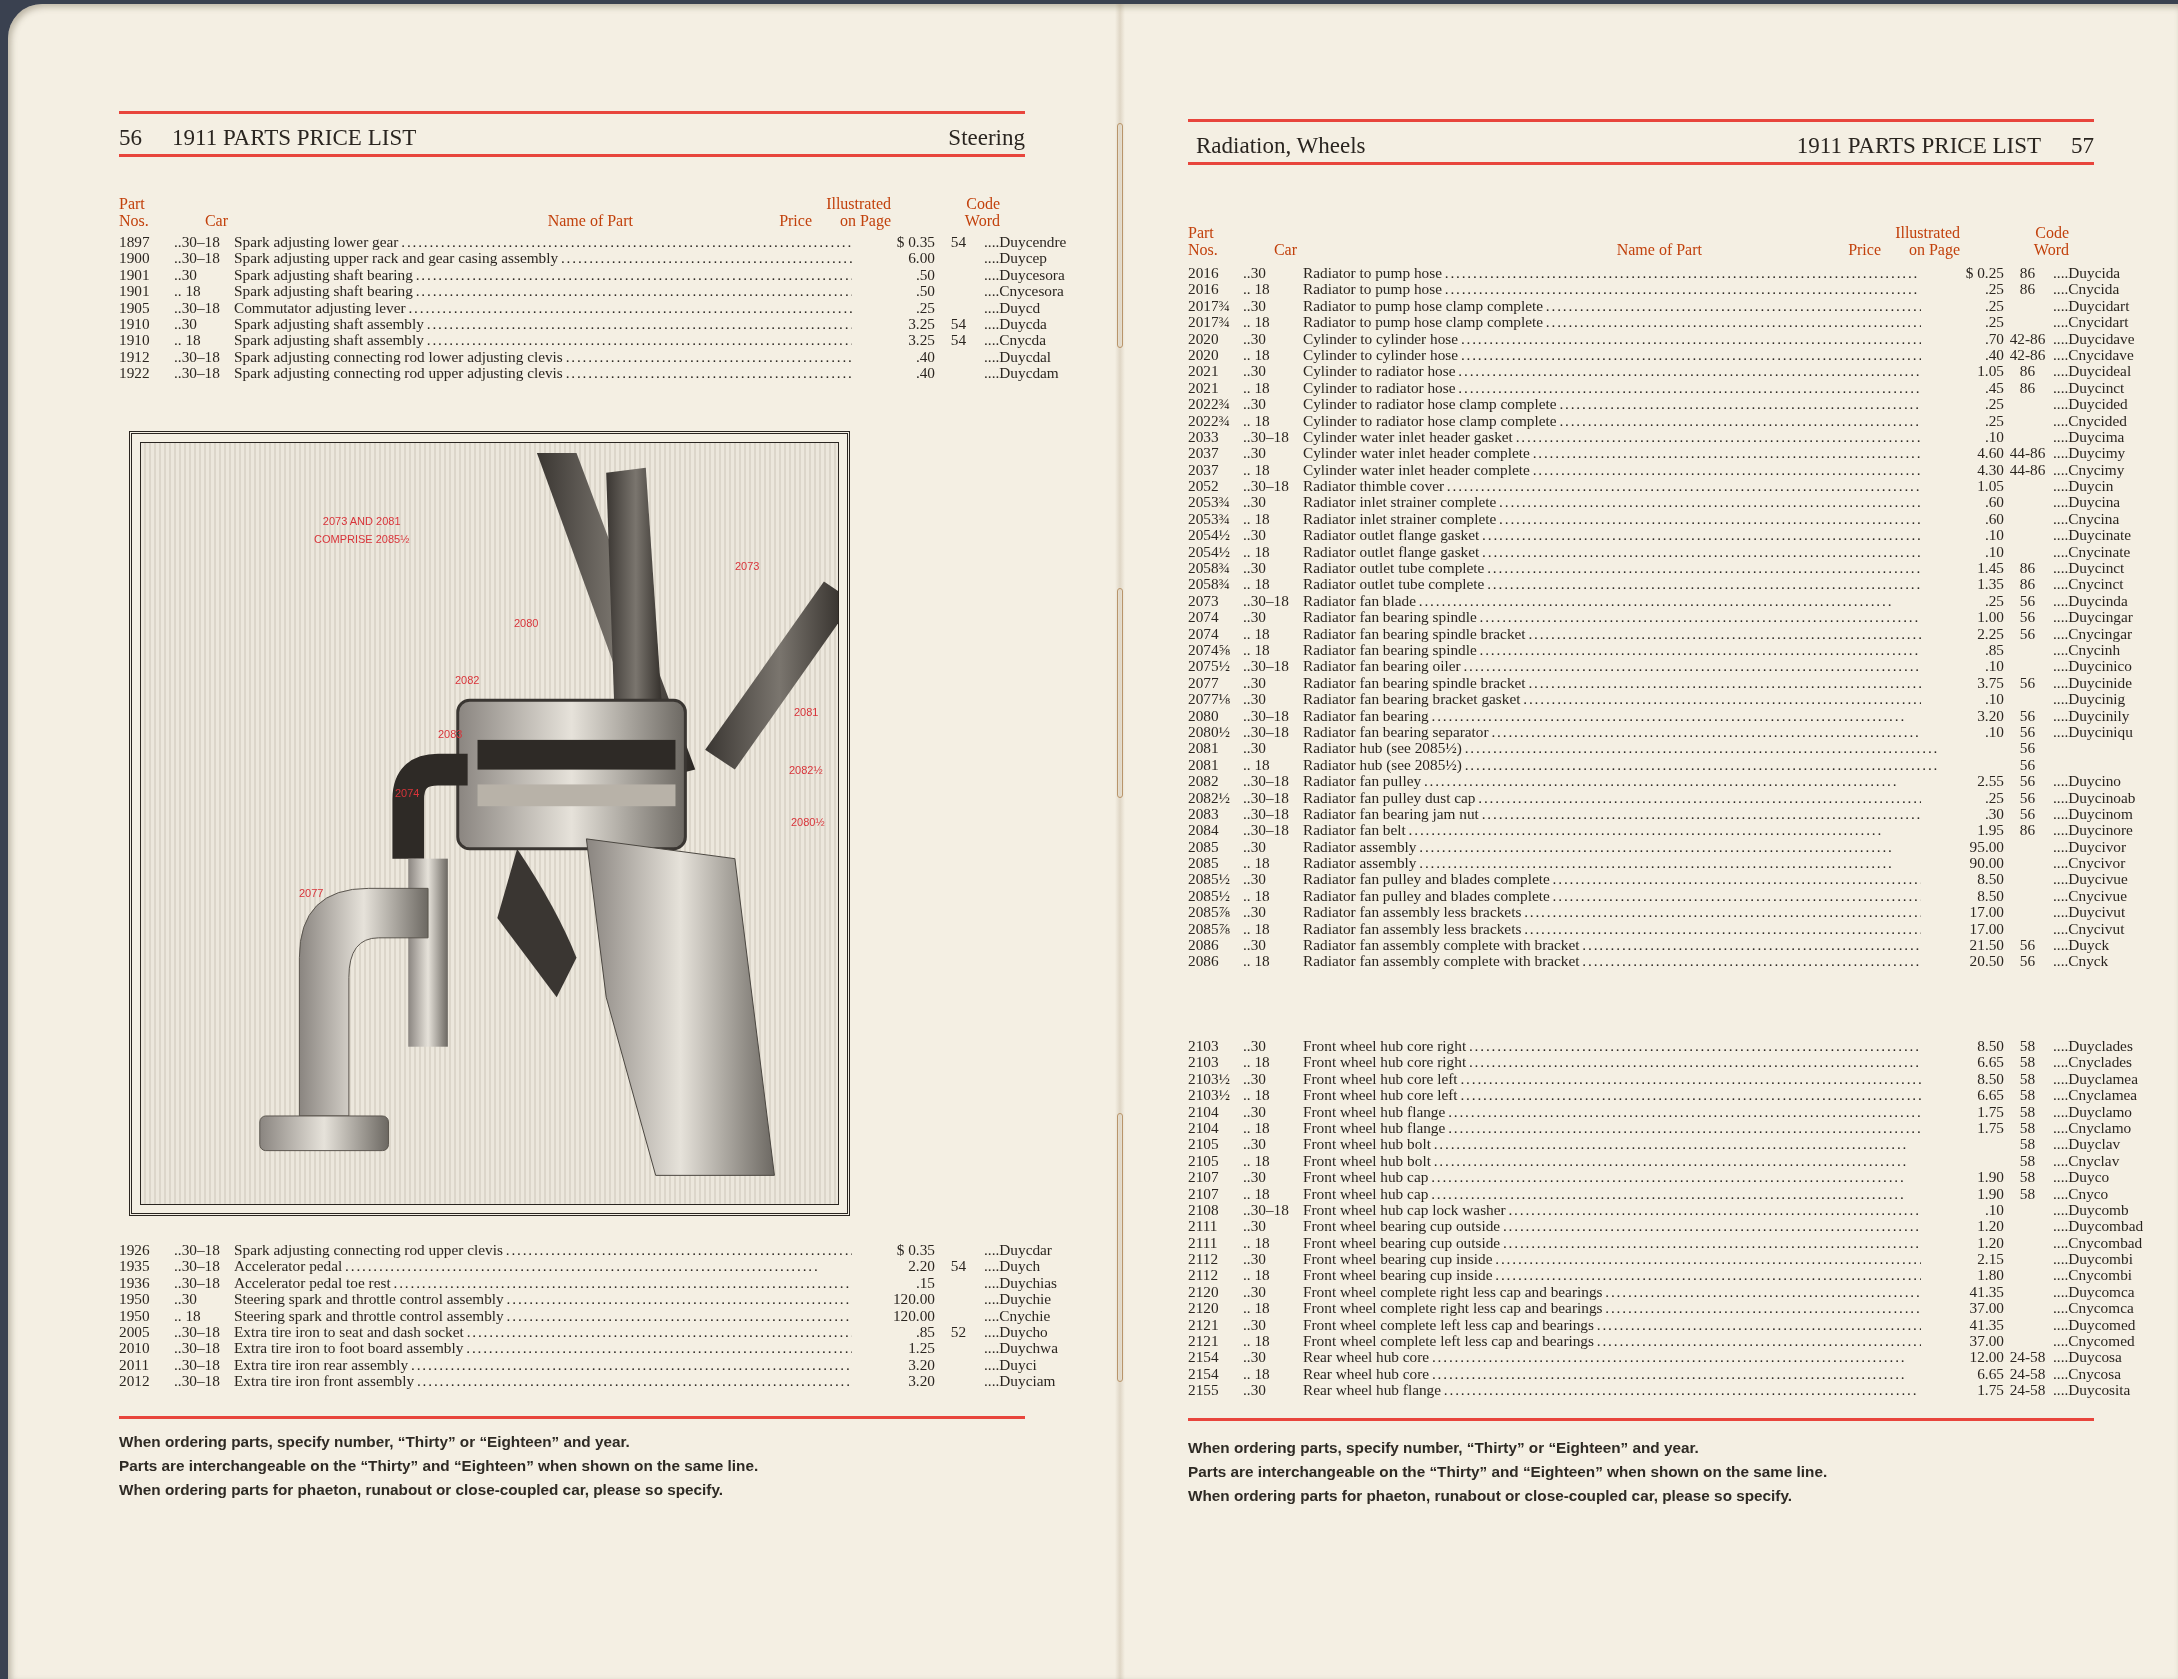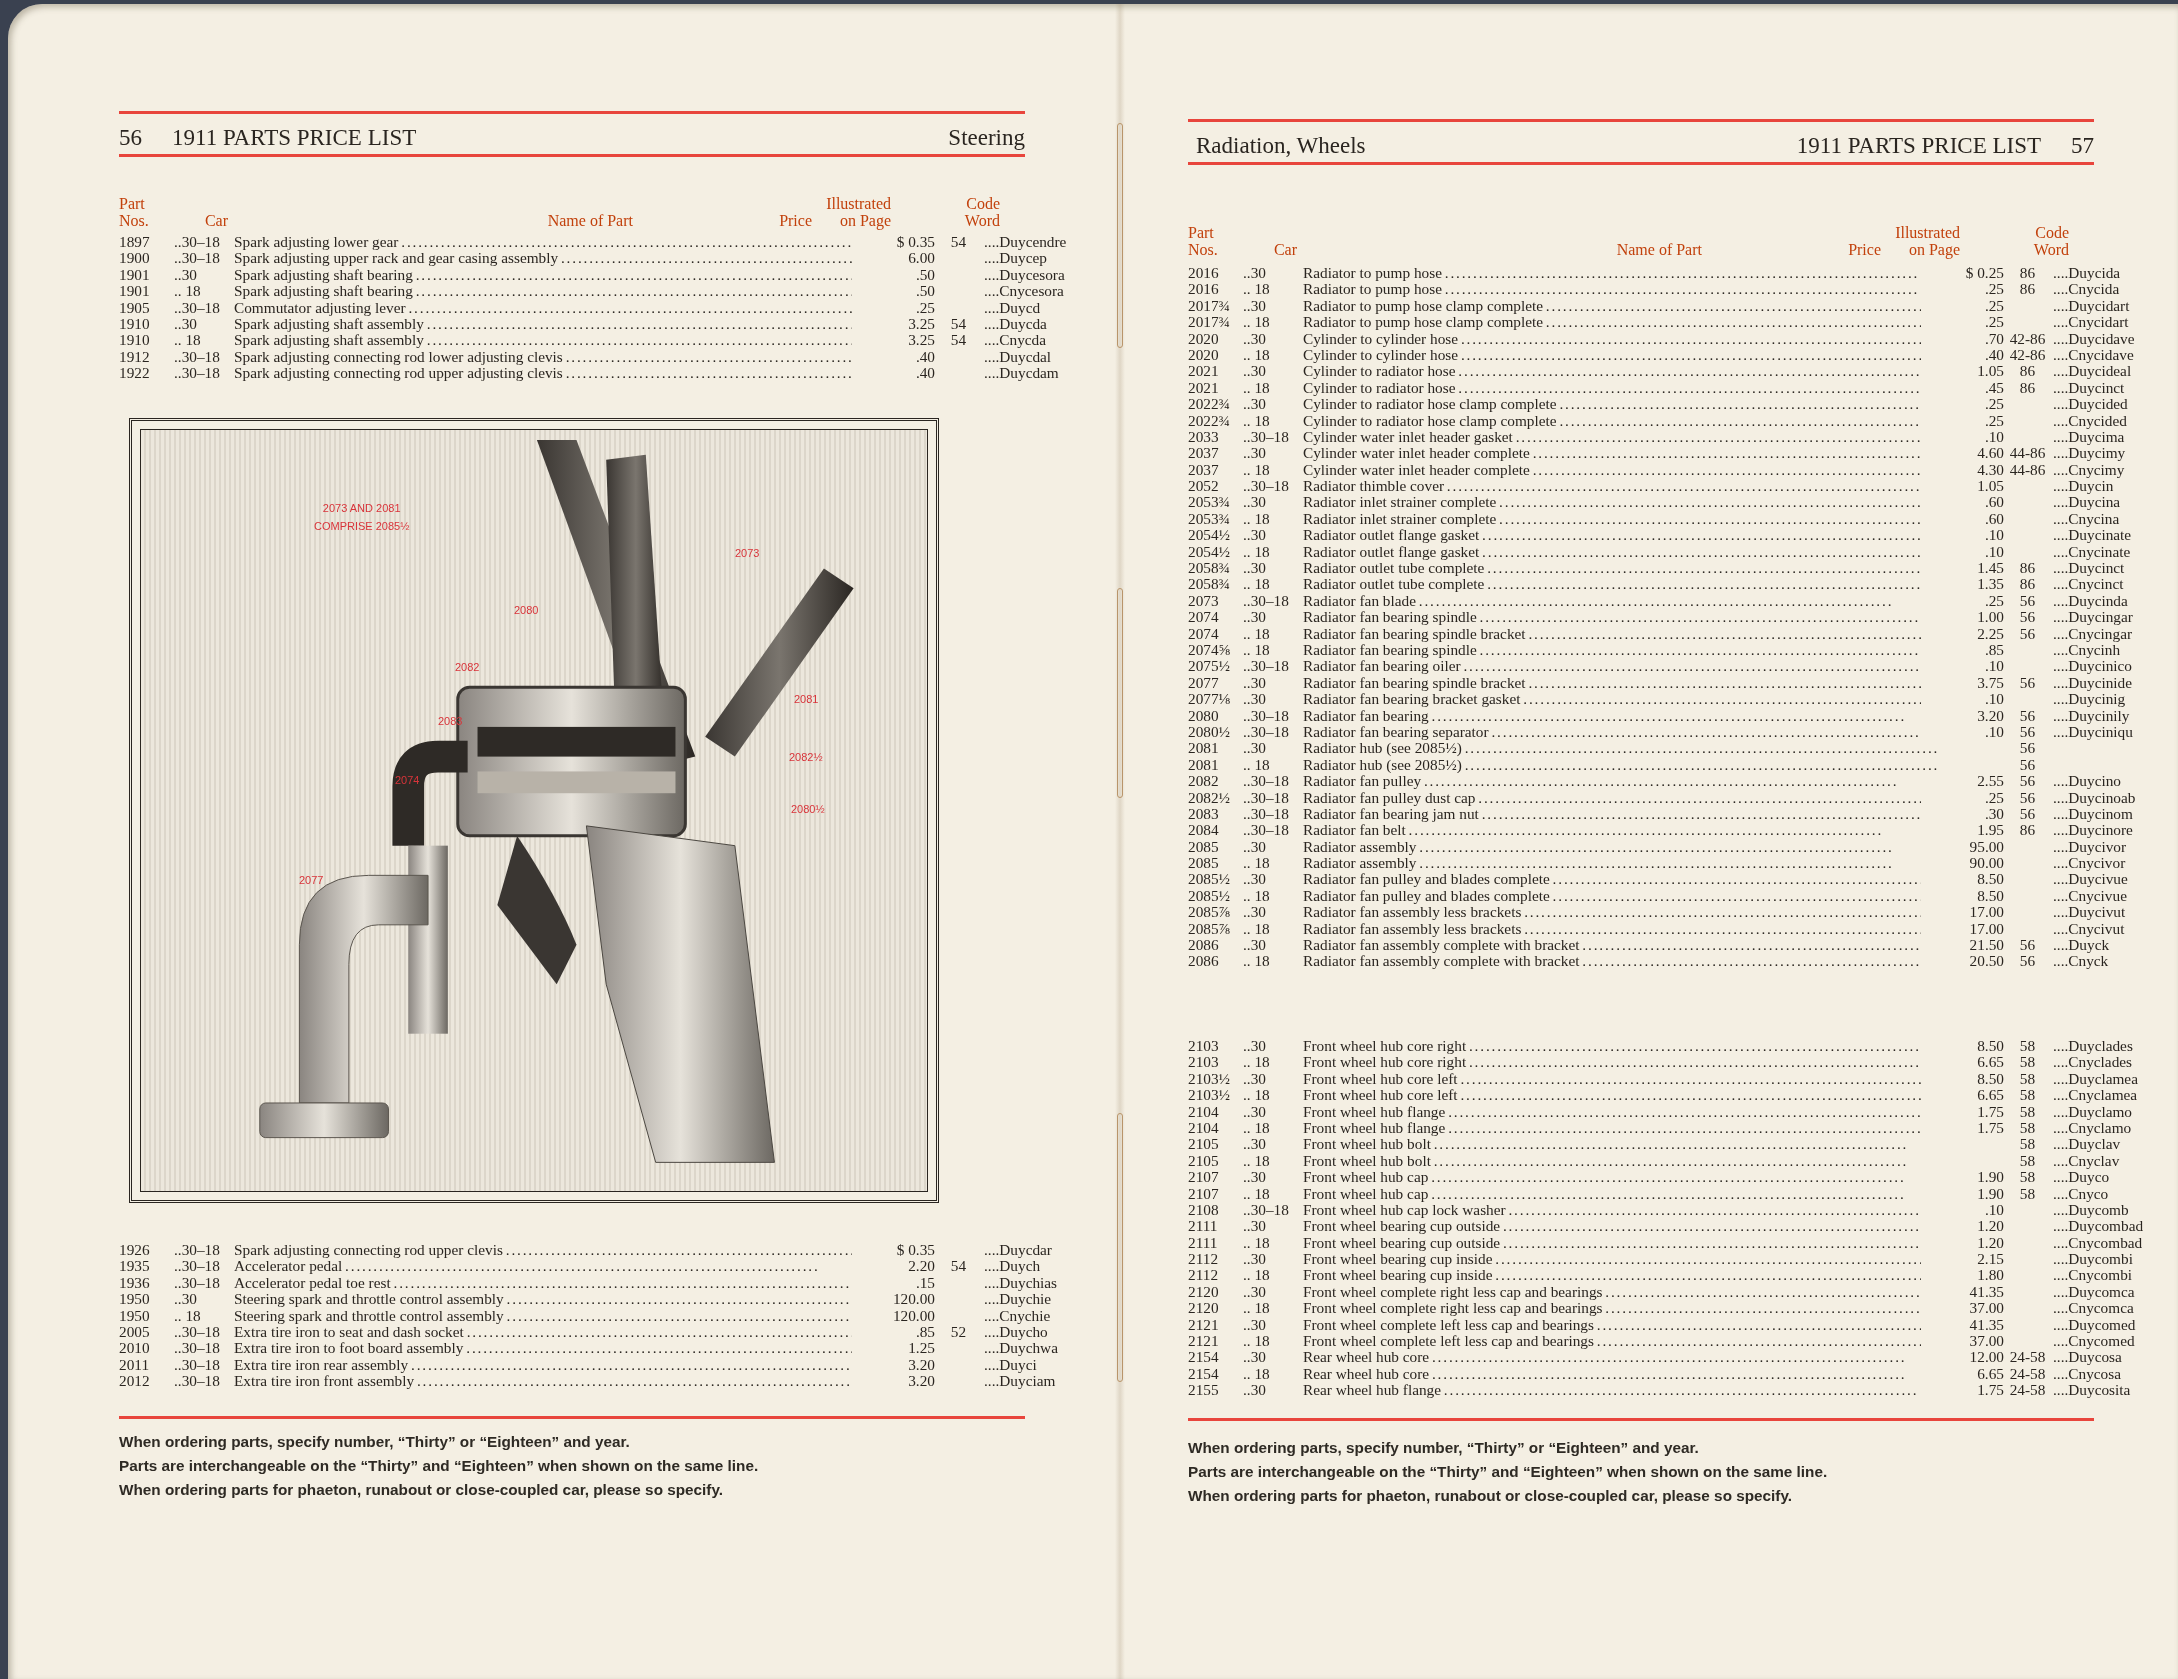--- a/index.html
+++ b/index.html
@@ -33,21 +33,21 @@
   .row span { position:absolute; top:0; }
   .c-no { left:0; width:59px; }
   .c-car { left:55px; width:59px; }
   .c-name { left:115px; width:634px; overflow:hidden; }
   .c-name::after { content:" . . . . . . . . . . . . . . . . . . . . . . . . . . . . . . . . . . . . . . . . . . . . . . . . . . . . . . . . . . . . . . . . . . . . . . . . . . . . . . . . . . . ."; letter-spacing:-1px; }
   .c-price { left:733px; width:79px; text-align:right; background:#f4efe3; padding-left:4px; }
   .c-page { left:814px; width:51px; text-align:center; }
   .c-code { left:865px; width:119px; }
   .right .c-price { left:733px; }
   .sect-title { position:absolute; left:0; right:0; text-align:center; font-family:"Liberation Serif", serif; font-size:27px; }
-  .figure { position:absolute; left:10px; top:414px; width:810px; height:785px; border:3px double #2a2520; padding:4px; box-sizing:border-box; }
+  .figure { position:absolute; left:10px; top:427px; width:721px; height:785px; border:3px double #2a2520; padding:4px; box-sizing:border-box; }
   .figure-inner { position:absolute; inset:8px; border:1px solid #2a2520;
     background: repeating-linear-gradient(90deg, #ece7dc 0px, #ece7dc 3px, #dcd6ca 3px, #dcd6ca 5px); overflow:hidden; }
   .callout { position:absolute; font-family:"Liberation Sans", sans-serif; font-size:11px; color:#d8343a; white-space:nowrap; }
   .caption { position:absolute; left:0; right:0; text-align:center; font-family:"Liberation Serif", serif; font-size:17px; }
   .footer { position:absolute; left:0; right:0; font-family:"Liberation Sans", sans-serif; font-weight:bold; font-size:15.3px; line-height:24px; color:#2e2a24; }
 </style>
 </head>
 <body>
 
 <div class="spread">

